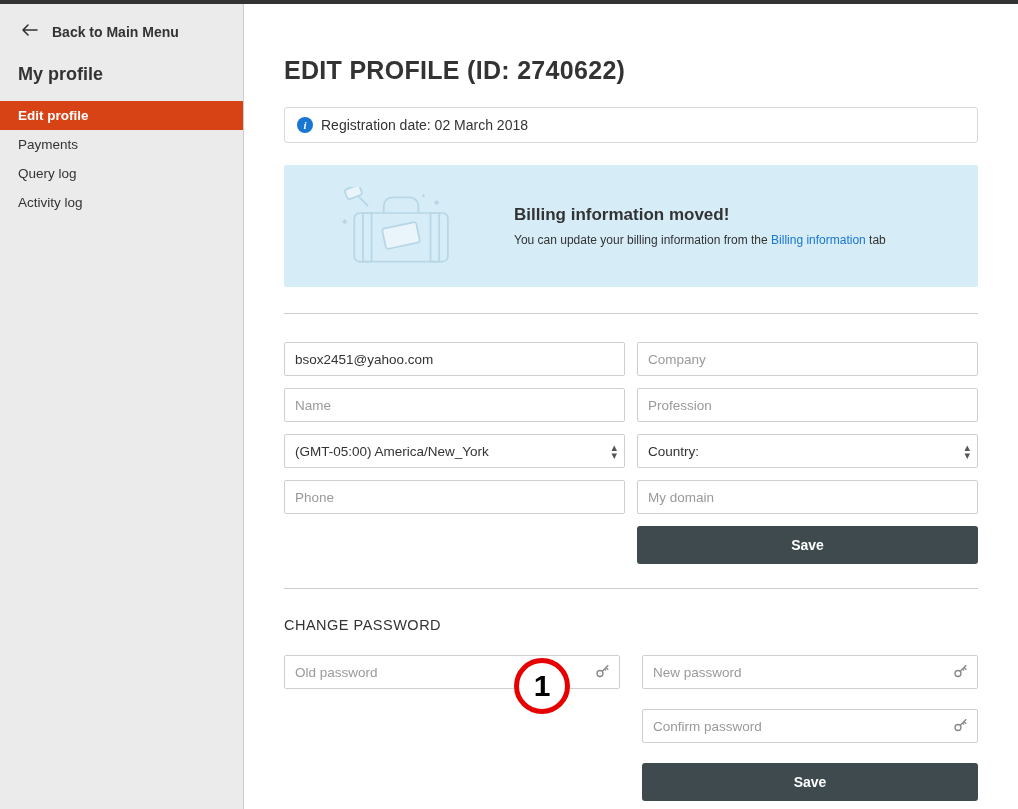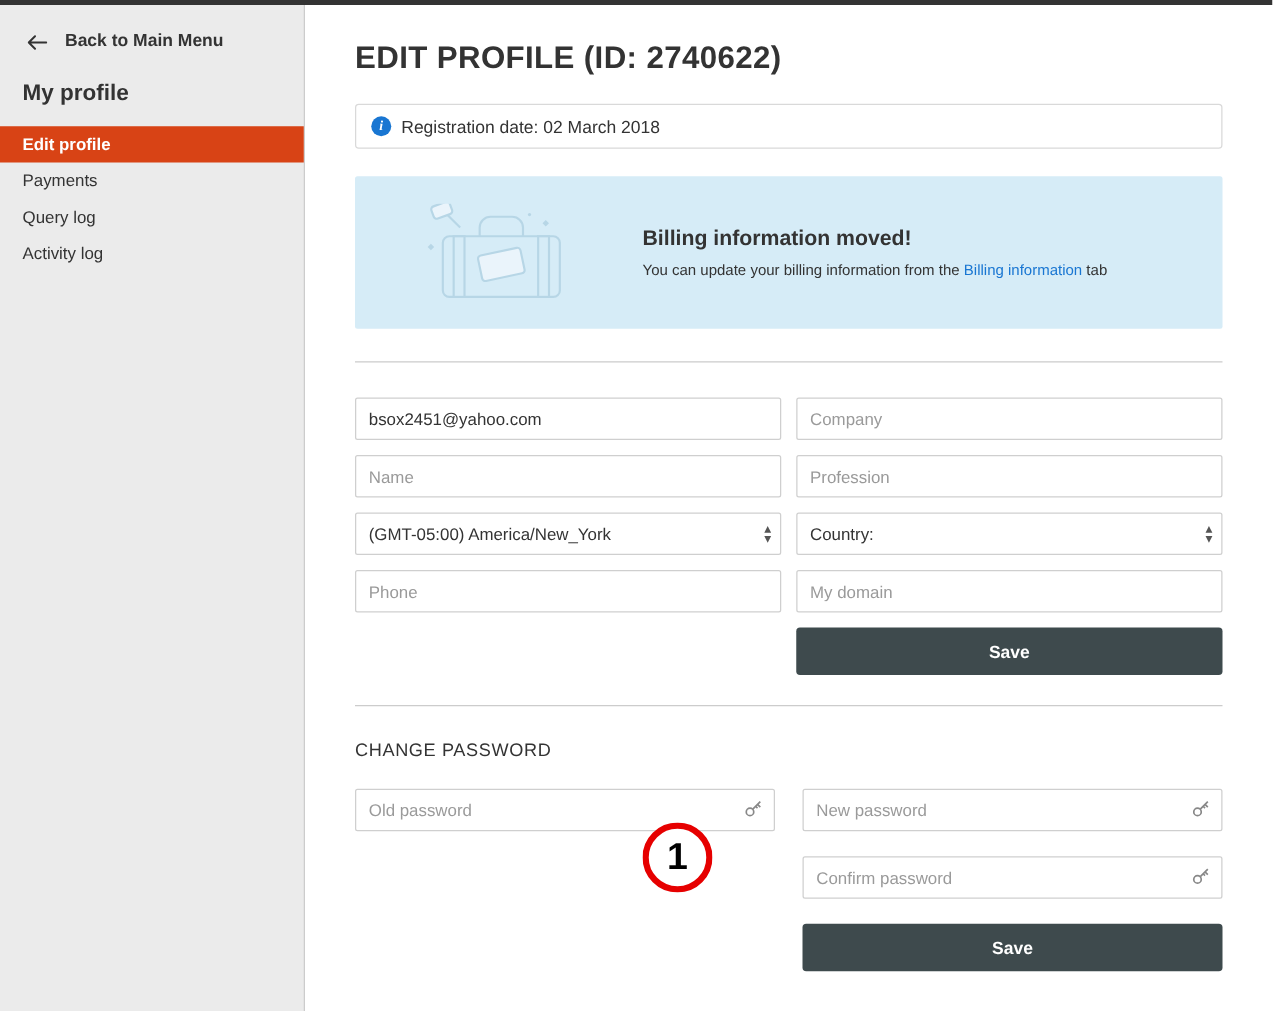--- a/index.html
+++ b/index.html
@@ -12,21 +12,21 @@
 
   
   .sidebar {
     width: 244px;
     background: #ebebeb;
     border-right: 1px solid #ccc;
     padding-top: 12px;
   }
   .back-row {
     display: flex;
-    align-items: flex-end;
+    align-items: flex-start;
     gap: 14px;
     padding: 8px 18px 14px 22px;
     font-size: 14px;
     font-weight: 600;
     color: #333;
     cursor: pointer;
   }
   .back-arrow svg { display:block; }
   .profile-heading {
     font-size: 18px;
@@ -51,20 +51,21 @@
   .main {
     flex: 1;
     padding: 28px 40px 40px 40px;
     overflow: auto;
   }
   .page-title {
     font-size: 25px;
     font-weight: 700;
     letter-spacing: 0.3px;
     margin-bottom: 22px;
+    margin-top: 24px;
   }
 
   .info-banner {
     border: 1px solid #d9d9d9;
     border-radius: 3px;
     padding: 9px 12px;
     display: flex;
     align-items: center;
     gap: 8px;
     font-size: 14px;

